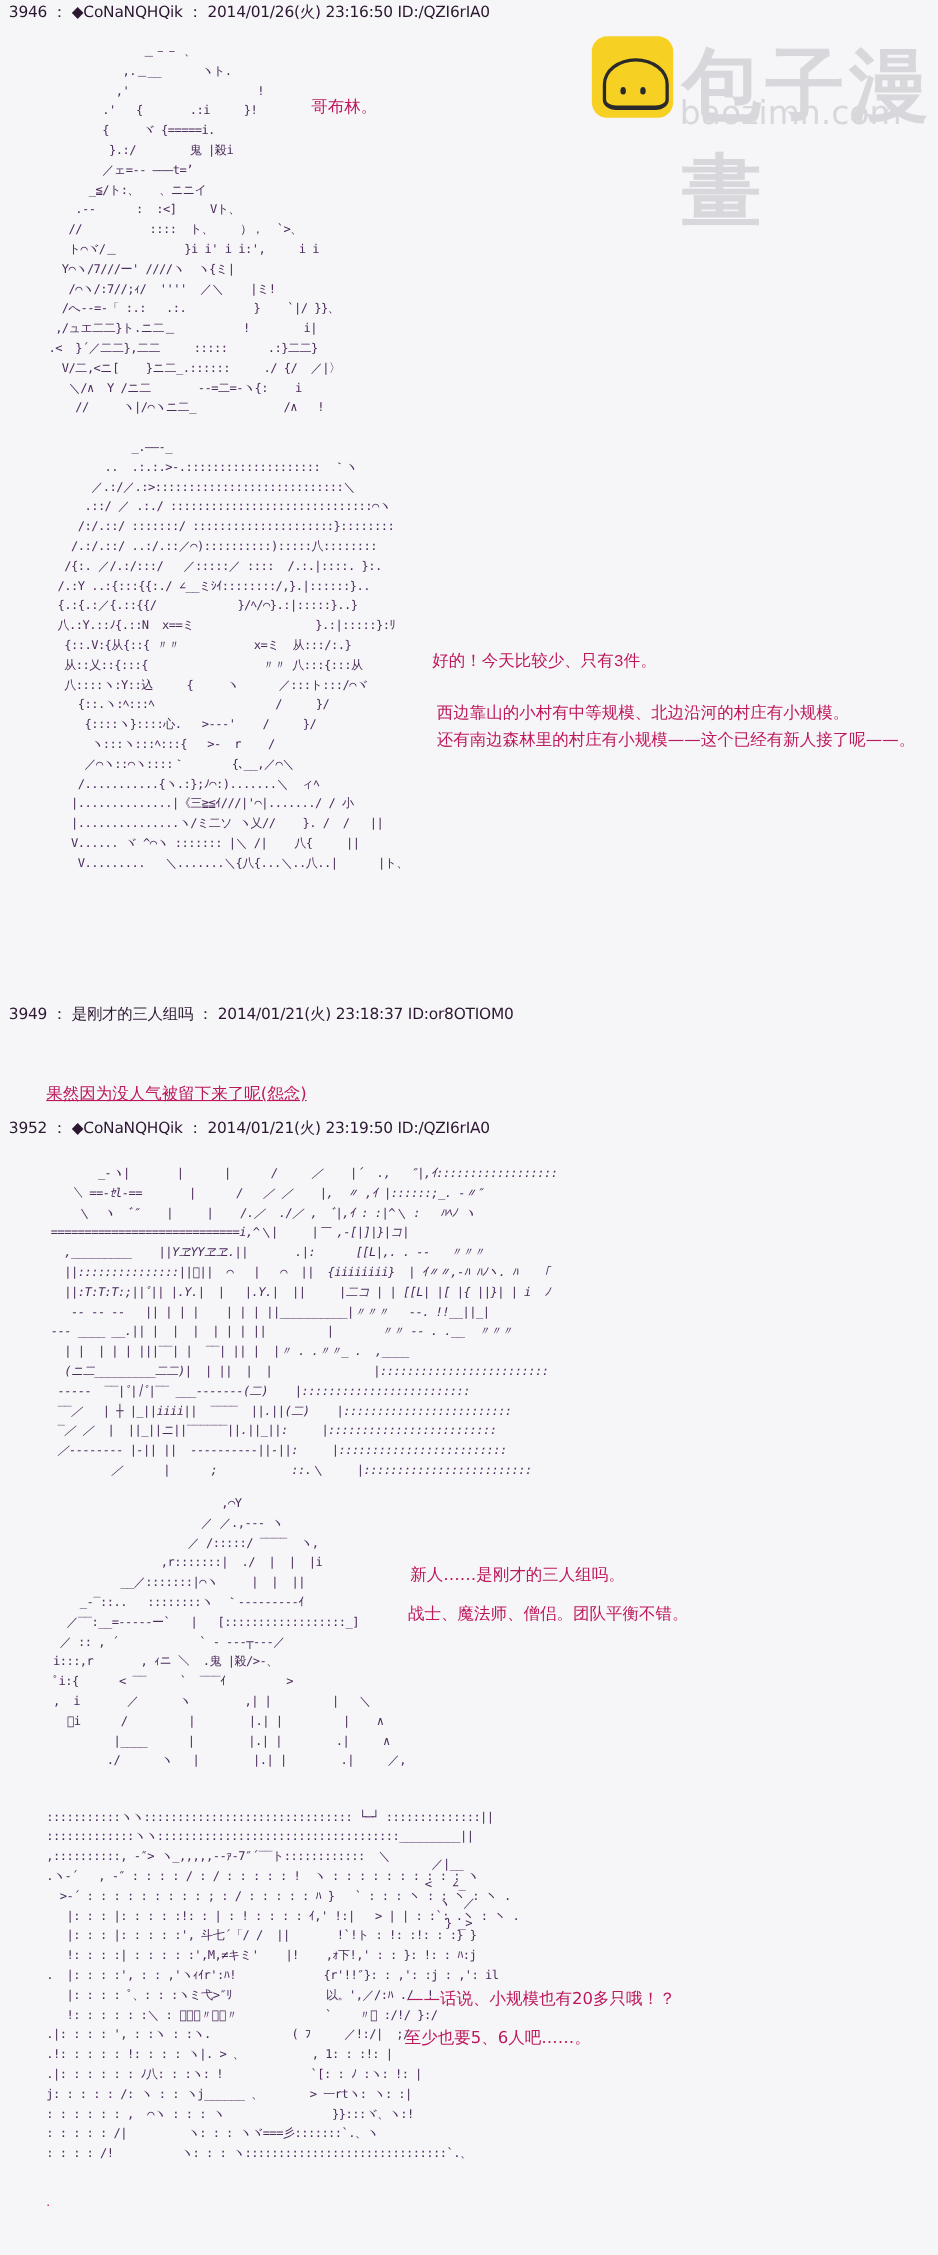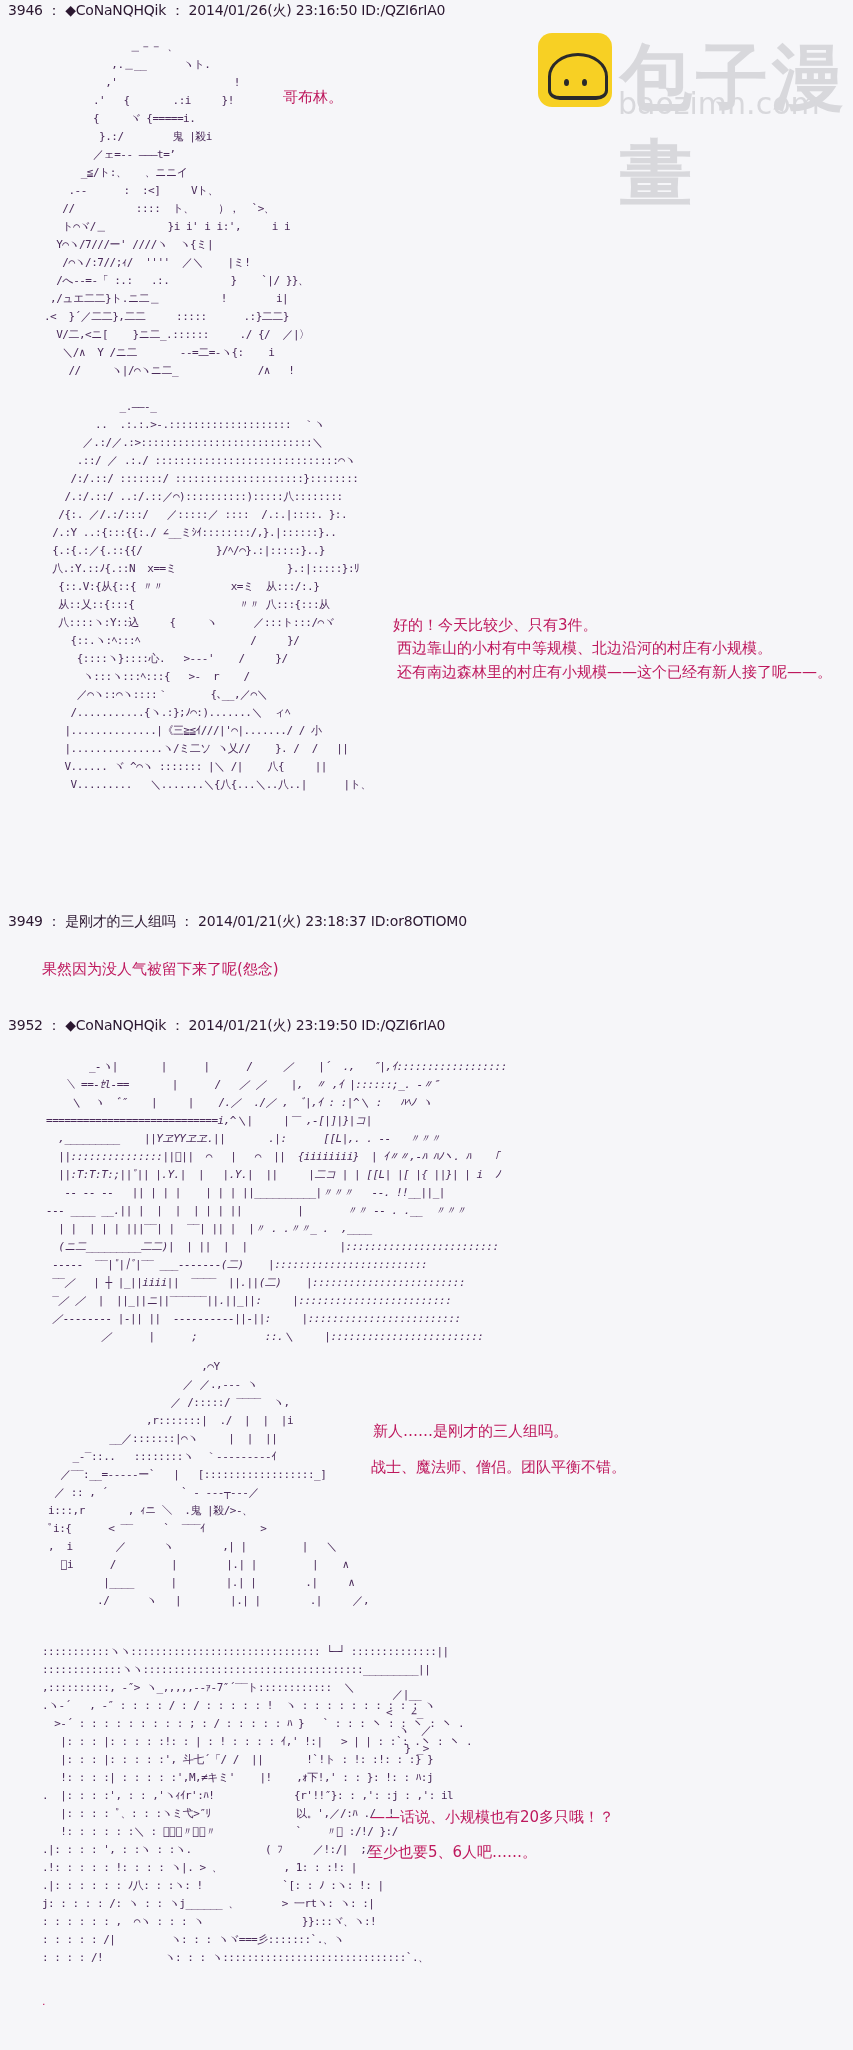--- a/index.html
+++ b/index.html
@@ -76,33 +76,33 @@
    八::::ヽ:Y::込     {     ヽ      ／:::ト:::/⌒ヾ
      {::.ヽ:ﾍ:::ﾍ                  /     }/
       {::::ヽ}::::心.   &gt;---'    /     }/
        ヽ:::ヽ:::ﾍ:::{   &gt;-  r    /
       ／⌒ヽ::⌒ヽ::::｀       {､__,／⌒＼
      /...........{ヽ.:};ﾉ⌒:).......＼  ィﾍ
     |..............|《三≧≦ｲ///|'⌒|......./ / 小
     |...............ヽ/ミ二ソ ヽ乂//    }. /  /   ||
     V...... ヾ ^⌒ヽ ::::::: |＼ /|    八{     ||
      V.........   ＼.......＼{八{...＼..八..|      |ト、</pre>
-<div class="body-line" style="left:393px; top:616px;">好的！今天比较少、只有3件。</div>
+<div class="body-line" style="left:393px; top:591px;font-family:Liberation Mono, monospace;">好的！今天比较少、只有3件。</div>
 <div class="body-line" style="left:397px; top:627px;margin-top:12px;">西边靠山的小村有中等规模、北边沿河的村庄有小规模。</div>
 <div class="body-line" style="left:397px; top:663px;">还有南边森林里的村庄有小规模——这个已经有新人接了呢——。</div>
 
 <div class="hdr" style="top:913px">
   <span>3949</span>
   <span>：</span>
   <span>是刚才的三人组吗</span>
   <span>：</span>
   <span>2014/01/21(火) 23:18:37</span>
   <span>ID:or8OTIOM0</span>
 </div>
-<div class="body-line" style="left:42px; top:960px;">果然因为没人气被留下来了呢(怨念)</div>
+<div class="body-line" style="left:42px; top:985px;text-decoration:underline;">果然因为没人气被留下来了呢(怨念)</div>
 
 <div class="hdr" style="top:1017px">
   <span>3952</span>
   <span>：</span>
   <span class="dia">◆</span><span>CoNaNQHQik</span>
   <span>：</span>
   <span>2014/01/21(火) 23:19:50</span>
   <span>ID:/QZI6rIA0</span>
 </div>
 

